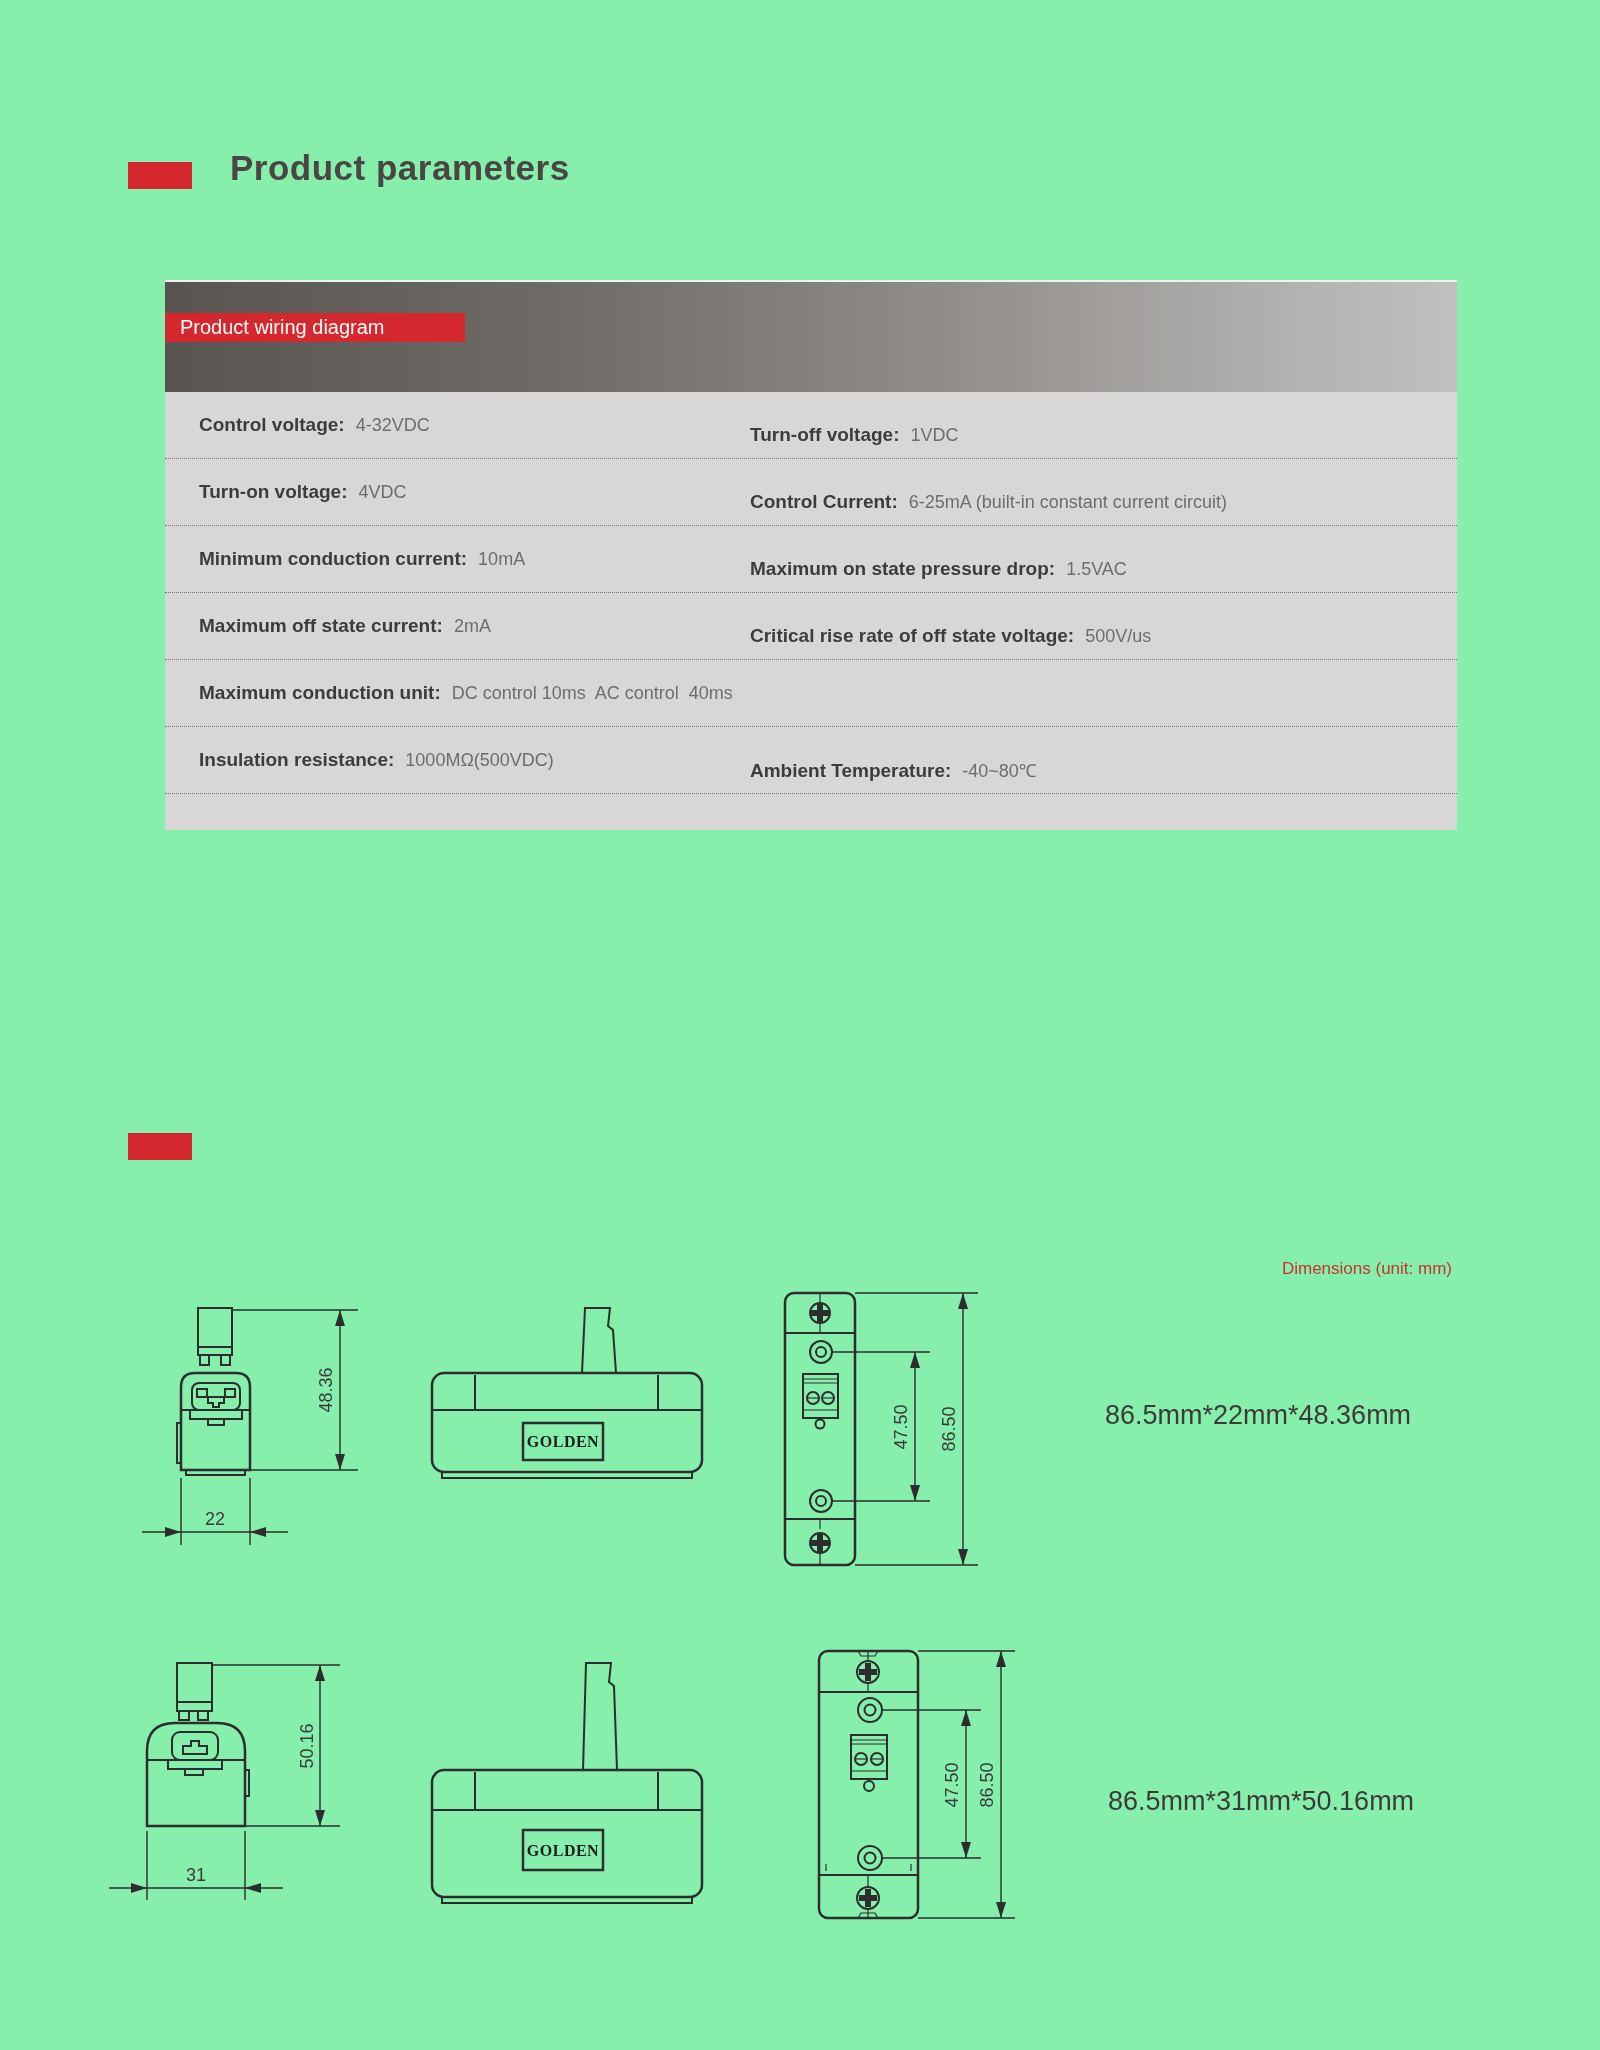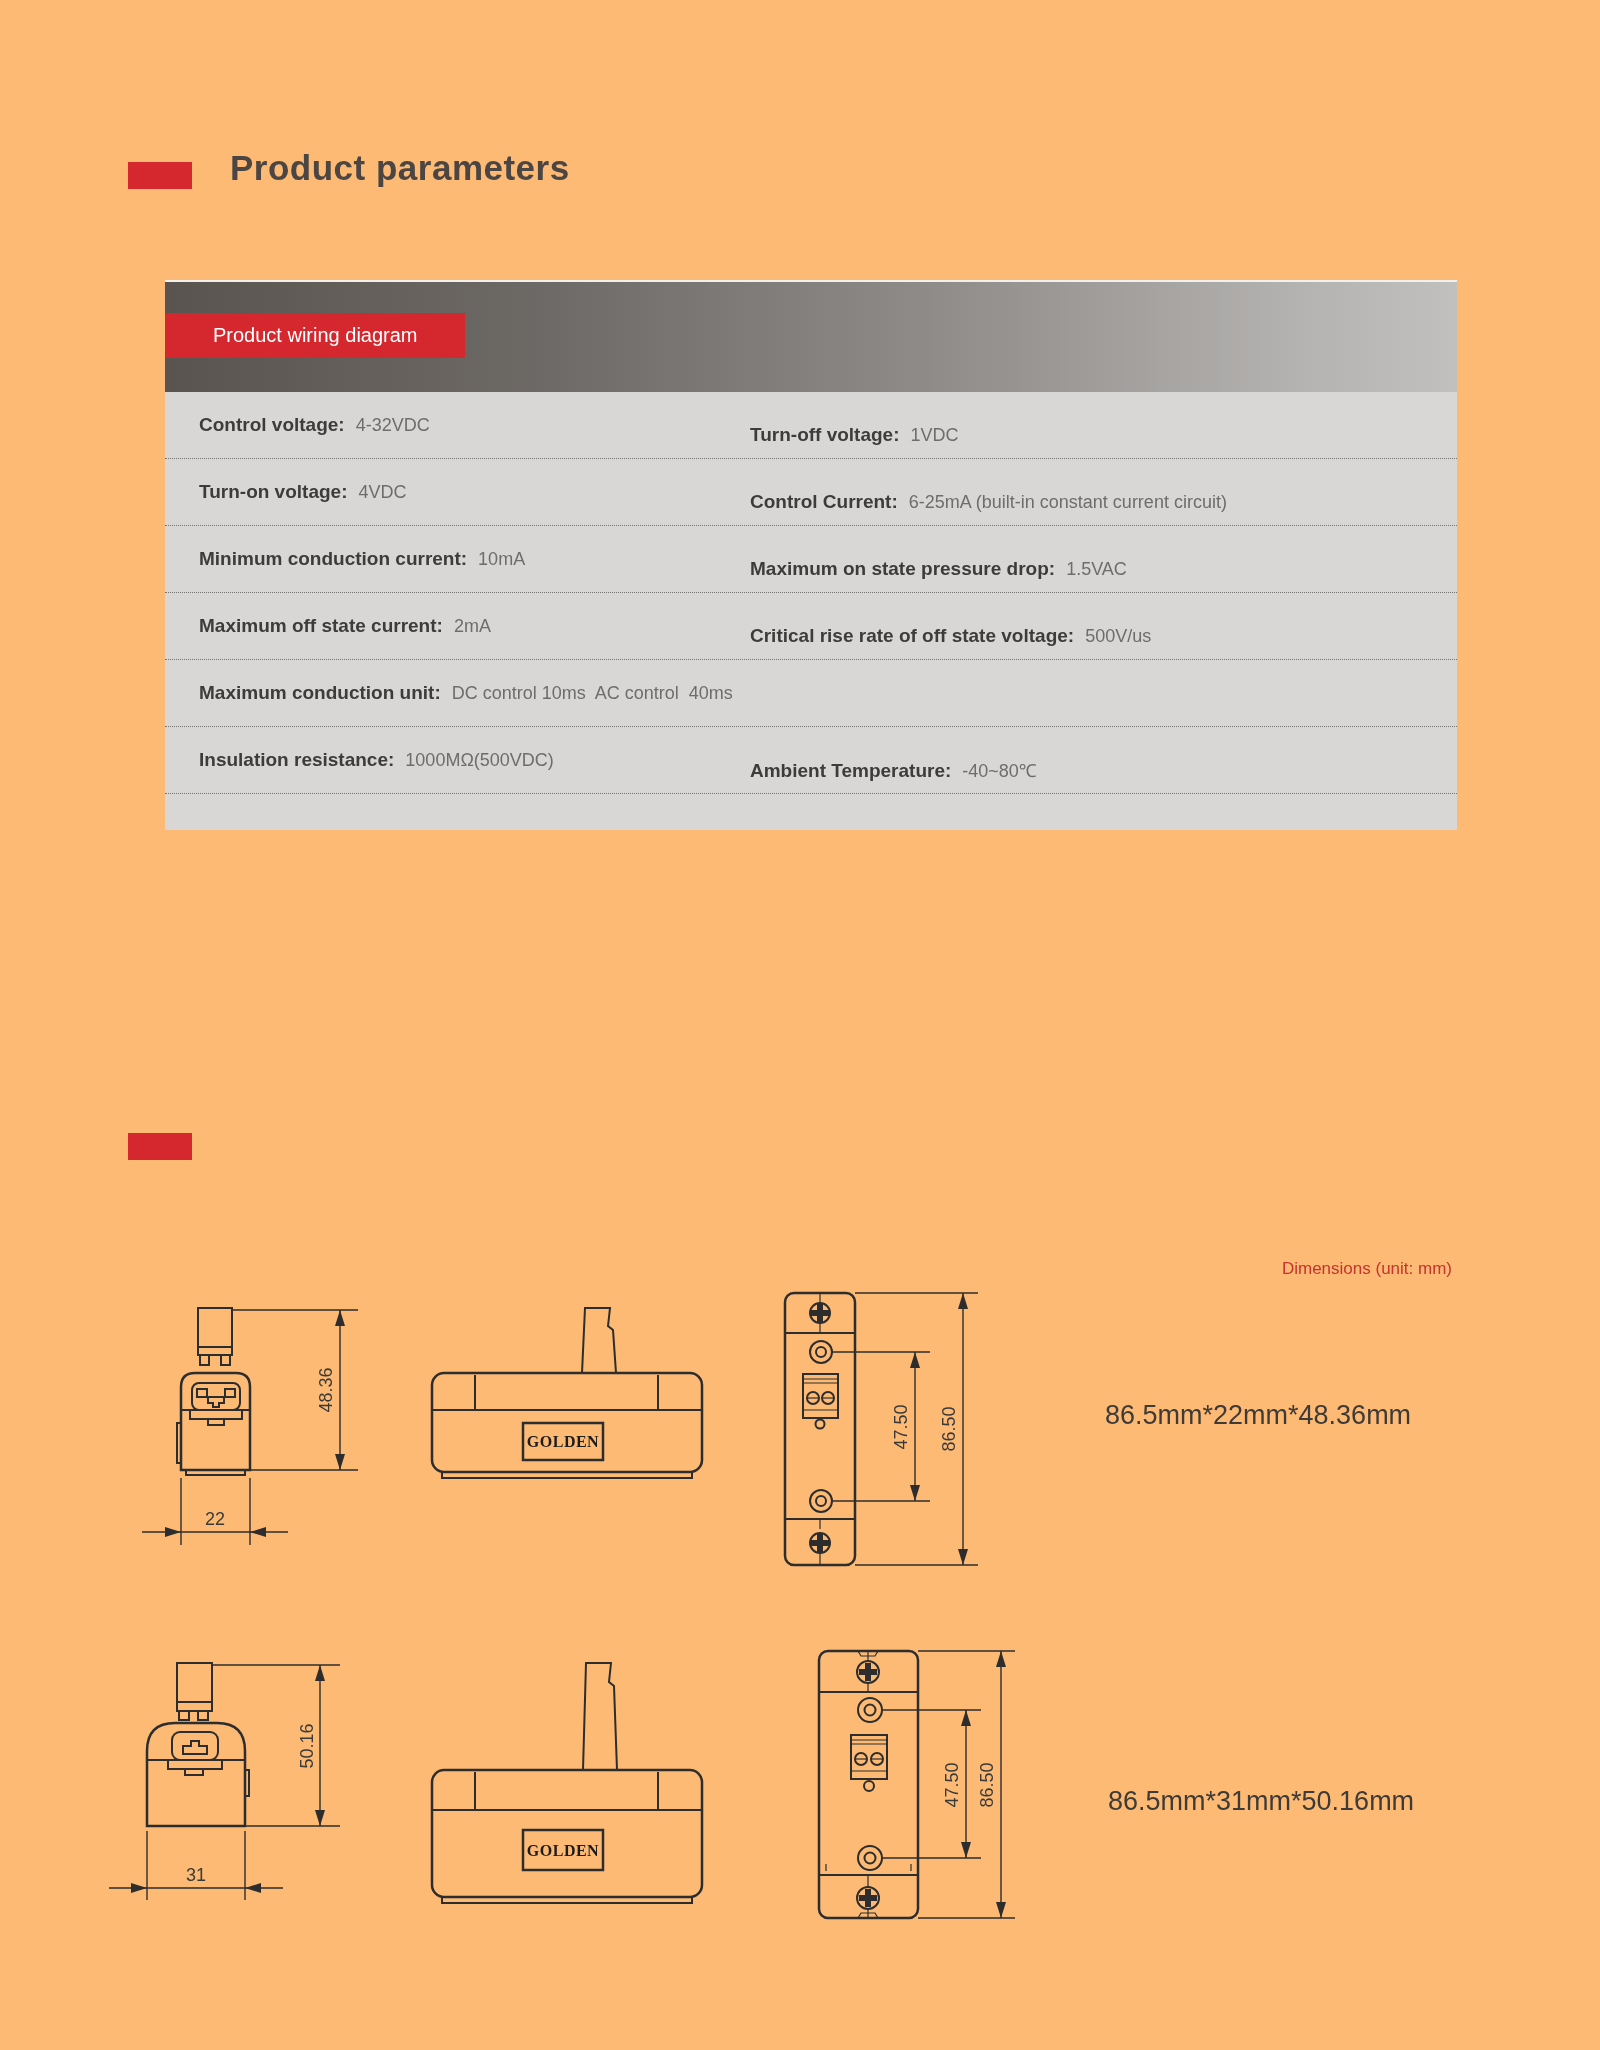--- a/index.html
+++ b/index.html
@@ -1,40 +1,40 @@
 <!DOCTYPE html>
 <html><head>
 <meta charset="utf-8">
 <style>
   html,body{margin:0;padding:0;}
   .page{
     position:relative;
     width:1600px;height:2050px;
-    background:#fdba74;
+    background:#86efac;
     font-family:"Liberation Sans", sans-serif;
     overflow:hidden;
   }
   
   .sec-bar{position:absolute;width:64px;height:27px;background:#d4282e;}
   .sec-title{position:absolute;font-size:35px;font-weight:bold;color:#4b4643;letter-spacing:.5px;}
   .bar1{left:128px;top:162px;}
   .title1{left:230px;top:148px;}
   .bar2{left:128px;top:1133px;}
   .title2{left:230px;top:1117px;font-size:36px;}
   
   .param-table{position:absolute;left:165px;top:280px;width:1292px;}
   .pt-header{
     position:relative;height:110px;
     background:linear-gradient(90deg,#59544f 0%,#6e6a67 30%,#8f8c8a 60%,#b5b3b1 88%,#c2c0be 100%);
     border-top:2px solid #f2f1f0;
   }
   .pt-tab{
-    position:absolute;left:0;top:31px;width:300px;height:45px;
+    position:absolute;left:0;top:31px;width:300px;height:29px;
     background:#d4282e;color:#ffffff;font-size:20px;
-    display:flex;align-items:center;padding-left:48px;box-sizing:border-box;
+    display:flex;align-items:center;padding-left:15px;box-sizing:border-box;
   }
   .pt-body{background:#d8d7d6;padding-bottom:36px;}
   .pt-row{
     display:flex;align-items:center;height:67px;
     border-bottom:1px dotted #767472;
     padding-left:34px;padding-right:16px;box-sizing:border-box;
   }
   .pt-cell{white-space:nowrap;}
   .pt-cell.c0{width:551px;flex:none;}
   .pt-cell.c1{flex:1;margin-top:20px;}

